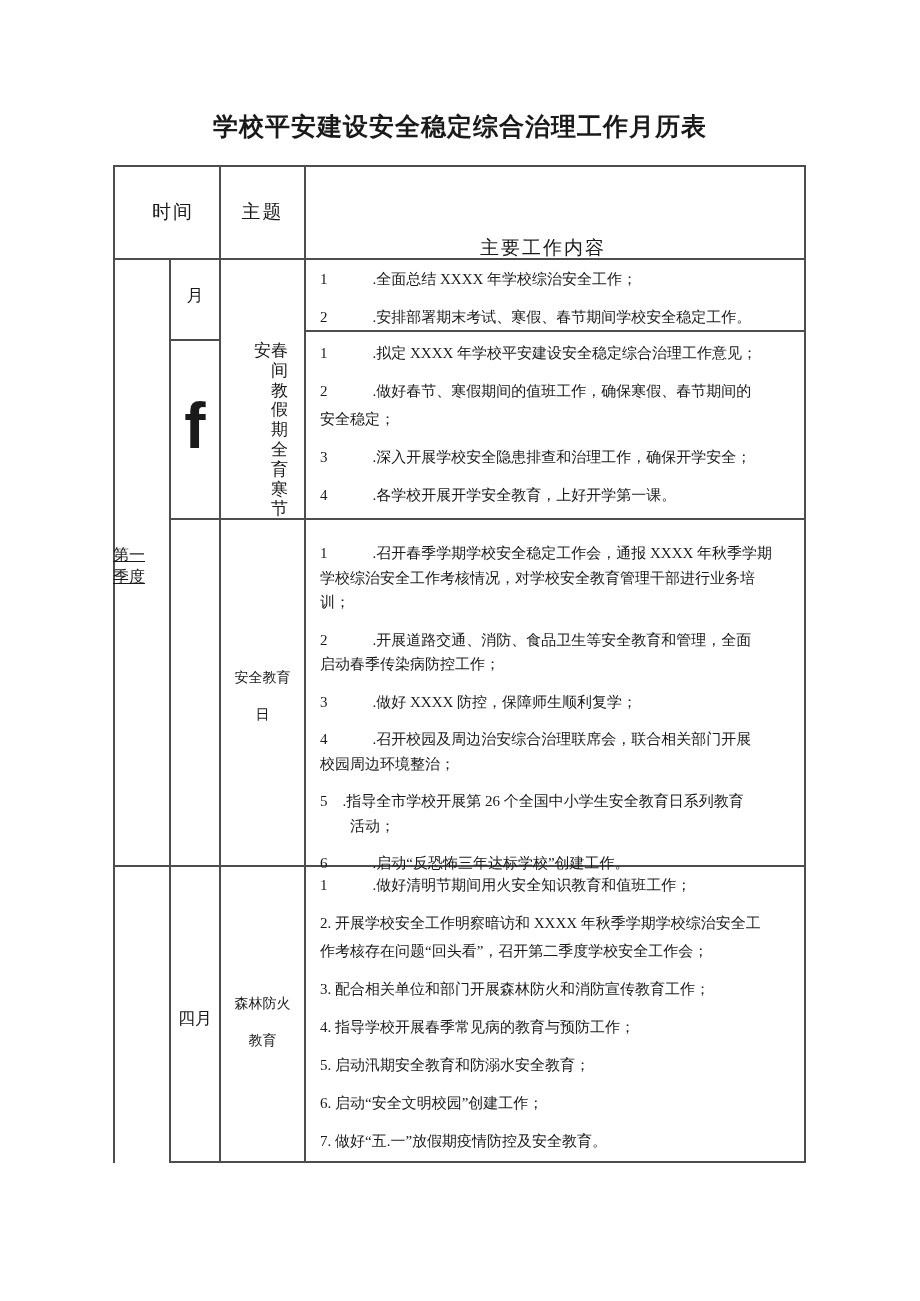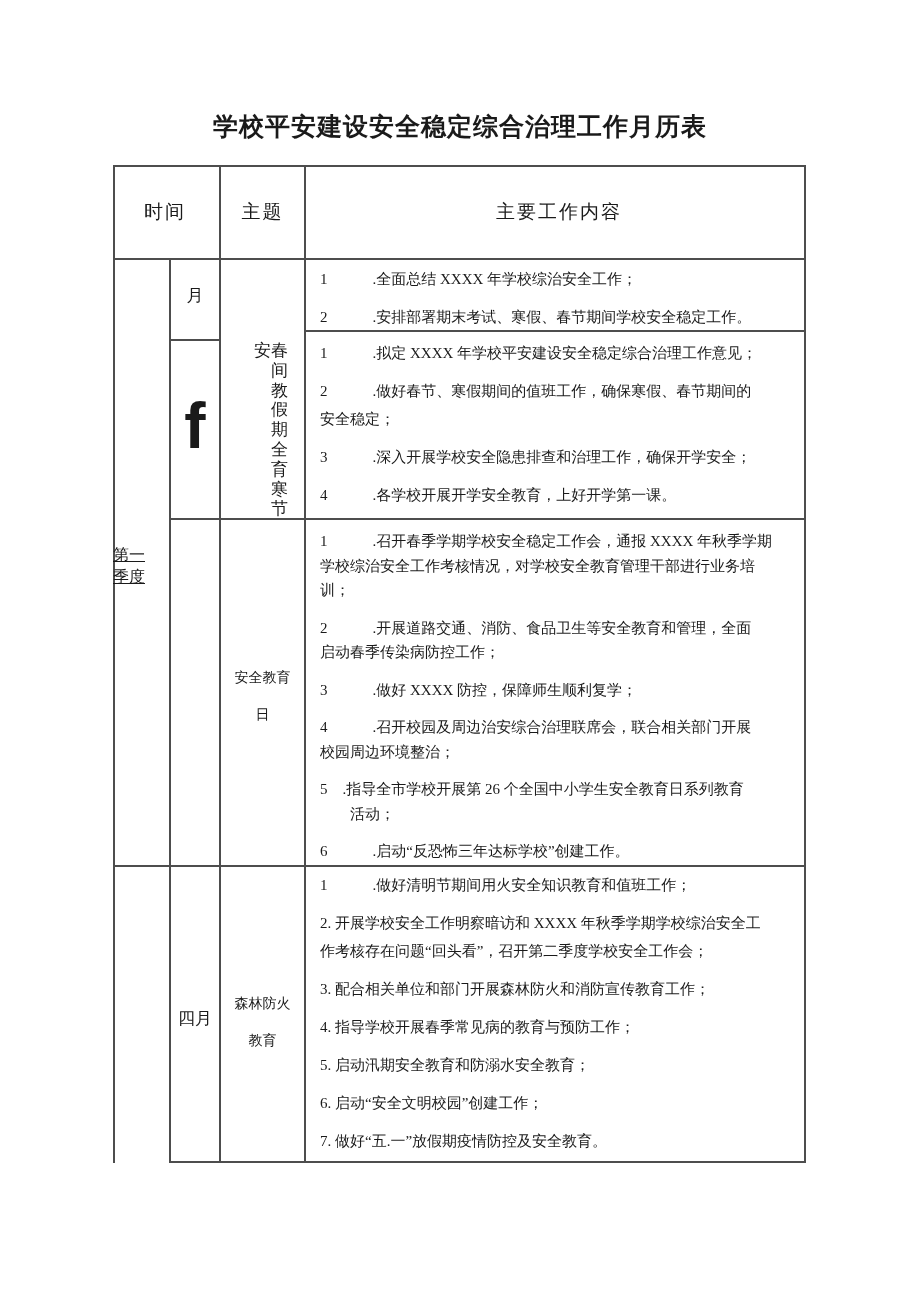--- a/index.html
+++ b/index.html
@@ -28,21 +28,21 @@
     position:absolute;left:222px;top:341px;width:80px;
     font-size:17px;line-height:19.8px;white-space:pre-wrap;padding-left:32px;
   }
   .theme{position:absolute;left:220px;width:85px;text-align:center;
     font-size:14px;line-height:37px;white-space:pre-line;}
   .content{
     position:absolute;left:312px;width:500px;box-sizing:border-box;
     padding:3px 6px 0 8px;font-size:15px;
   }
   .content p{margin:0 0 10px 0;line-height:28px;white-space:pre-wrap;}
-  .content.dense{padding-top:8px;}
+  .content.dense{padding-top:20px;}
   .content.dense p{line-height:24.5px;margin-bottom:13px;}
 </style>
 </head>
 <body>
 
 <div class="doc-title">学校平安建设安全稳定综合治理工作月历表</div>
 
 <div>
   <div class="line" style="left:113px;top:165px;width:693px;height:2px;"></div>
   <div class="line" style="left:113px;top:258px;width:693px;height:2px;"></div>
@@ -51,23 +51,23 @@
   <div class="line" style="left:169px;top:518px;width:637px;height:2px;"></div>
   <div class="line" style="left:113px;top:865px;width:693px;height:2px;"></div>
   <div class="line" style="left:169px;top:1161px;width:637px;height:2px;"></div>
   <div class="line" style="left:113px;top:165px;width:2px;height:998px;"></div>
   <div class="line" style="left:804px;top:165px;width:2px;height:998px;"></div>
   <div class="line" style="left:219px;top:165px;width:2px;height:998px;"></div>
   <div class="line" style="left:304px;top:165px;width:2px;height:998px;"></div>
   <div class="line" style="left:169px;top:258px;width:2px;height:905px;"></div>
 </div>
 
-<div class="hdr" style="left:99px;width:132px;">时间</div>
+<div class="hdr" style="left:107px;width:132px;">时间</div>
 <div class="hdr" style="left:221px;width:83px;">主题</div>
-<div class="hdr" style="left:310px;width:498px;">主要工作内容</div>
+<div class="hdr" style="left:294px;width:498px;margin-top:36px;">主要工作内容</div>
 
 <div class="quarter">第一
 季度</div>
 
 <div class="month" style="top:284px;">月</div>
 <div class="month-glyph">f</div>
 <div class="month" style="top:1007px;">四月</div>
 
 <div class="theme-vert">安春
 　间

